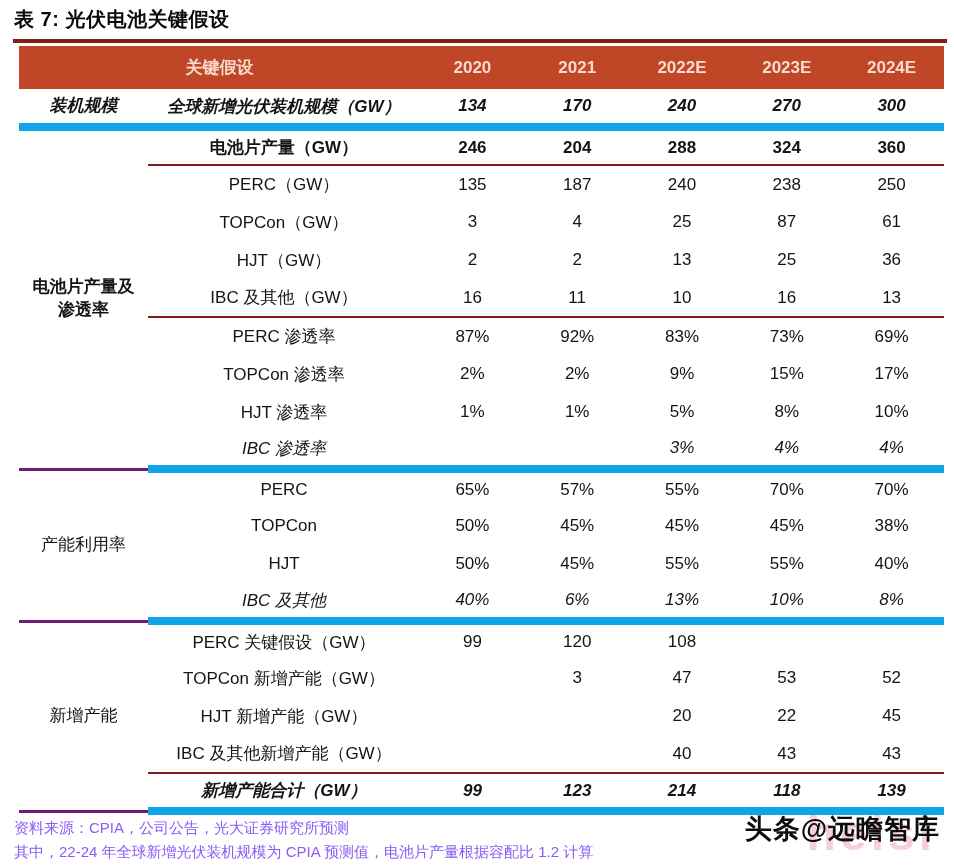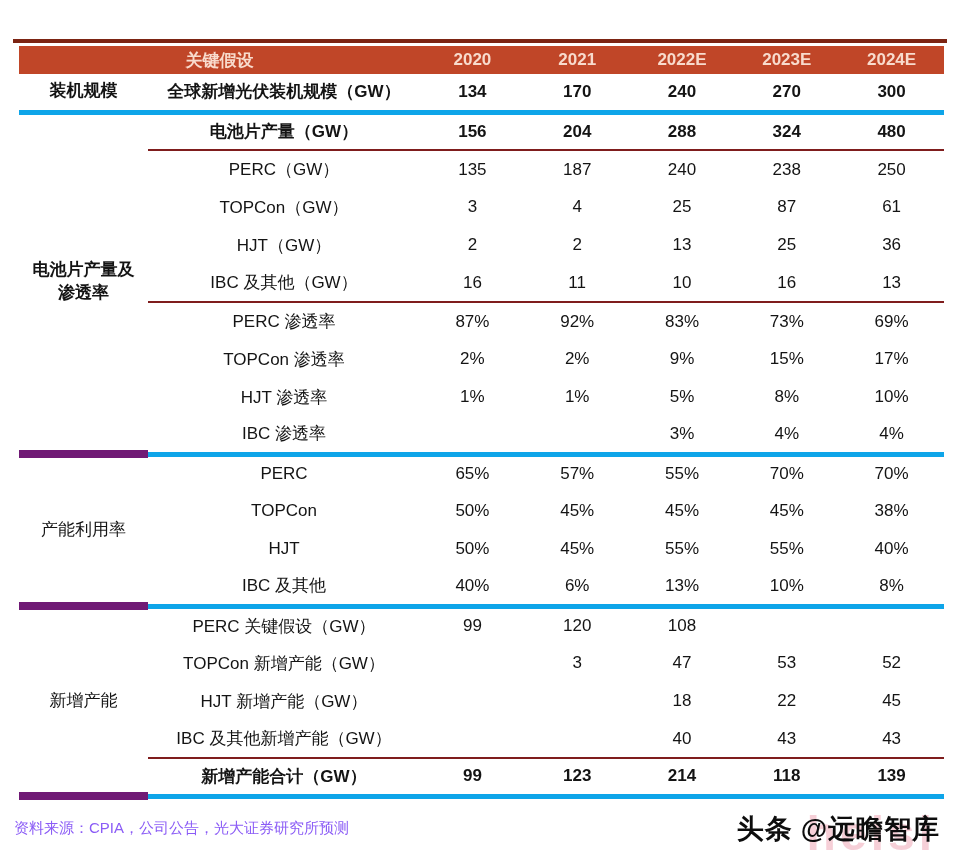--- a/index.html
+++ b/index.html
@@ -27,58 +27,59 @@
     background:var(--title-rule);
   }
   table.assumptions{
     position:absolute;left:19px;top:46px;width:925px;
     border-collapse:collapse;table-layout:fixed;
   }
   col.c-group{width:129px;}
   col.c-label{width:272px;}
   col.c-year{width:104.8px;}
   thead th{
-    height:28px;background:var(--header-bg);color:var(--header-text);
+    height:43px;background:var(--header-bg);color:var(--header-text);
     font-weight:bold;font-size:17px;vertical-align:middle;
   }
   tbody td{
     height:38px;font-size:17px;text-align:center;vertical-align:middle;
     color:var(--body-text);white-space:nowrap;
   }
   td.group-cell{
     white-space:normal;line-height:1.35;font-size:17px;
-    border-bottom:8px solid #701a75;padding:0 6px;
-  }
-  tr.group-end td{border-bottom:5px solid #0ea5e9;}
+    border-bottom:3px solid #701a75;padding:0 6px;
+  }
+  tr.group-end td{border-bottom:8px solid #0ea5e9;font-style:italic;}
   tr.rule-below td:not(.group-cell){border-bottom:2px solid #7f1d1d;}
   tr.bold td{font-weight:bold;}
   .footer-notes{
     position:absolute;left:14px;top:816px;
     font-size:15px;line-height:24px;color:#8b5cf6;
   }
   .brand-wrap{
     position:absolute;right:14px;top:804px;height:56px;
   }
   .watermark{
     position:absolute;right:4px;top:2px;z-index:0;
     font-size:48px;font-weight:bold;letter-spacing:4px;
     color:var(--watermark-pink);opacity:.55;
   }
   .brand{
     position:relative;z-index:1;
     font-size:27px;font-weight:800;color:#0d0d0d;letter-spacing:1px;
     line-height:50px;
   }
-  .brand .head{font-weight:900;margin-right:8px;}
+  .brand .head{font-weight:900;}
 </style>
 </head>
 <body>
 
 <div class="page">
 
+  <div class="title">表 7: 光伏电池关键假设</div>
   <div class="title-rule"></div>
 
   <table class="assumptions">
     <colgroup>
       <col class="c-group">
         <col class="c-label">
       <col class="c-year">
         <col class="c-year">
         <col class="c-year">
         <col class="c-year">
@@ -100,25 +101,25 @@
           <td class="row-label">全球新增光伏装机规模（GW）</td>
           <td class="val">134</td>
           <td class="val">170</td>
           <td class="val">240</td>
           <td class="val">270</td>
           <td class="val">300</td>
         </tr>
         <tr class="rule-below bold">
           <td class="group-cell" rowspan="9">电池片产量及渗透率</td>
           <td class="row-label">电池片产量（GW）</td>
-          <td class="val">156</td>
+          <td class="val">246</td>
           <td class="val">204</td>
           <td class="val">288</td>
           <td class="val">324</td>
-          <td class="val">480</td>
+          <td class="val">360</td>
         </tr>
         <tr>
           <td class="row-label">PERC（GW）</td>
           <td class="val">135</td>
           <td class="val">187</td>
           <td class="val">240</td>
           <td class="val">238</td>
           <td class="val">250</td>
         </tr>
         <tr>
@@ -224,21 +225,21 @@
           <td class="val"></td>
           <td class="val">3</td>
           <td class="val">47</td>
           <td class="val">53</td>
           <td class="val">52</td>
         </tr>
         <tr>
           <td class="row-label">HJT 新增产能（GW）</td>
           <td class="val"></td>
           <td class="val"></td>
-          <td class="val">18</td>
+          <td class="val">20</td>
           <td class="val">22</td>
           <td class="val">45</td>
         </tr>
         <tr class="rule-below">
           <td class="row-label">IBC 及其他新增产能（GW）</td>
           <td class="val"></td>
           <td class="val"></td>
           <td class="val">40</td>
           <td class="val">43</td>
           <td class="val">43</td>
@@ -249,20 +250,21 @@
           <td class="val">123</td>
           <td class="val">214</td>
           <td class="val">118</td>
           <td class="val">139</td>
         </tr>
       </tbody>
   </table>
 
   <div class="footer-notes">
     <div>资料来源：CPIA，公司公告，光大证券研究所预测</div>
+    <div>其中，22-24 年全球新增光伏装机规模为 CPIA 预测值，电池片产量根据容配比 1.2 计算</div>
   </div>
 
   <div class="brand-wrap">
     <span class="watermark">heisi</span>
     <span class="brand"><span class="head">头条</span><span>@远瞻智库</span></span>
   </div>
 
 </div>
 
 </body></html>

